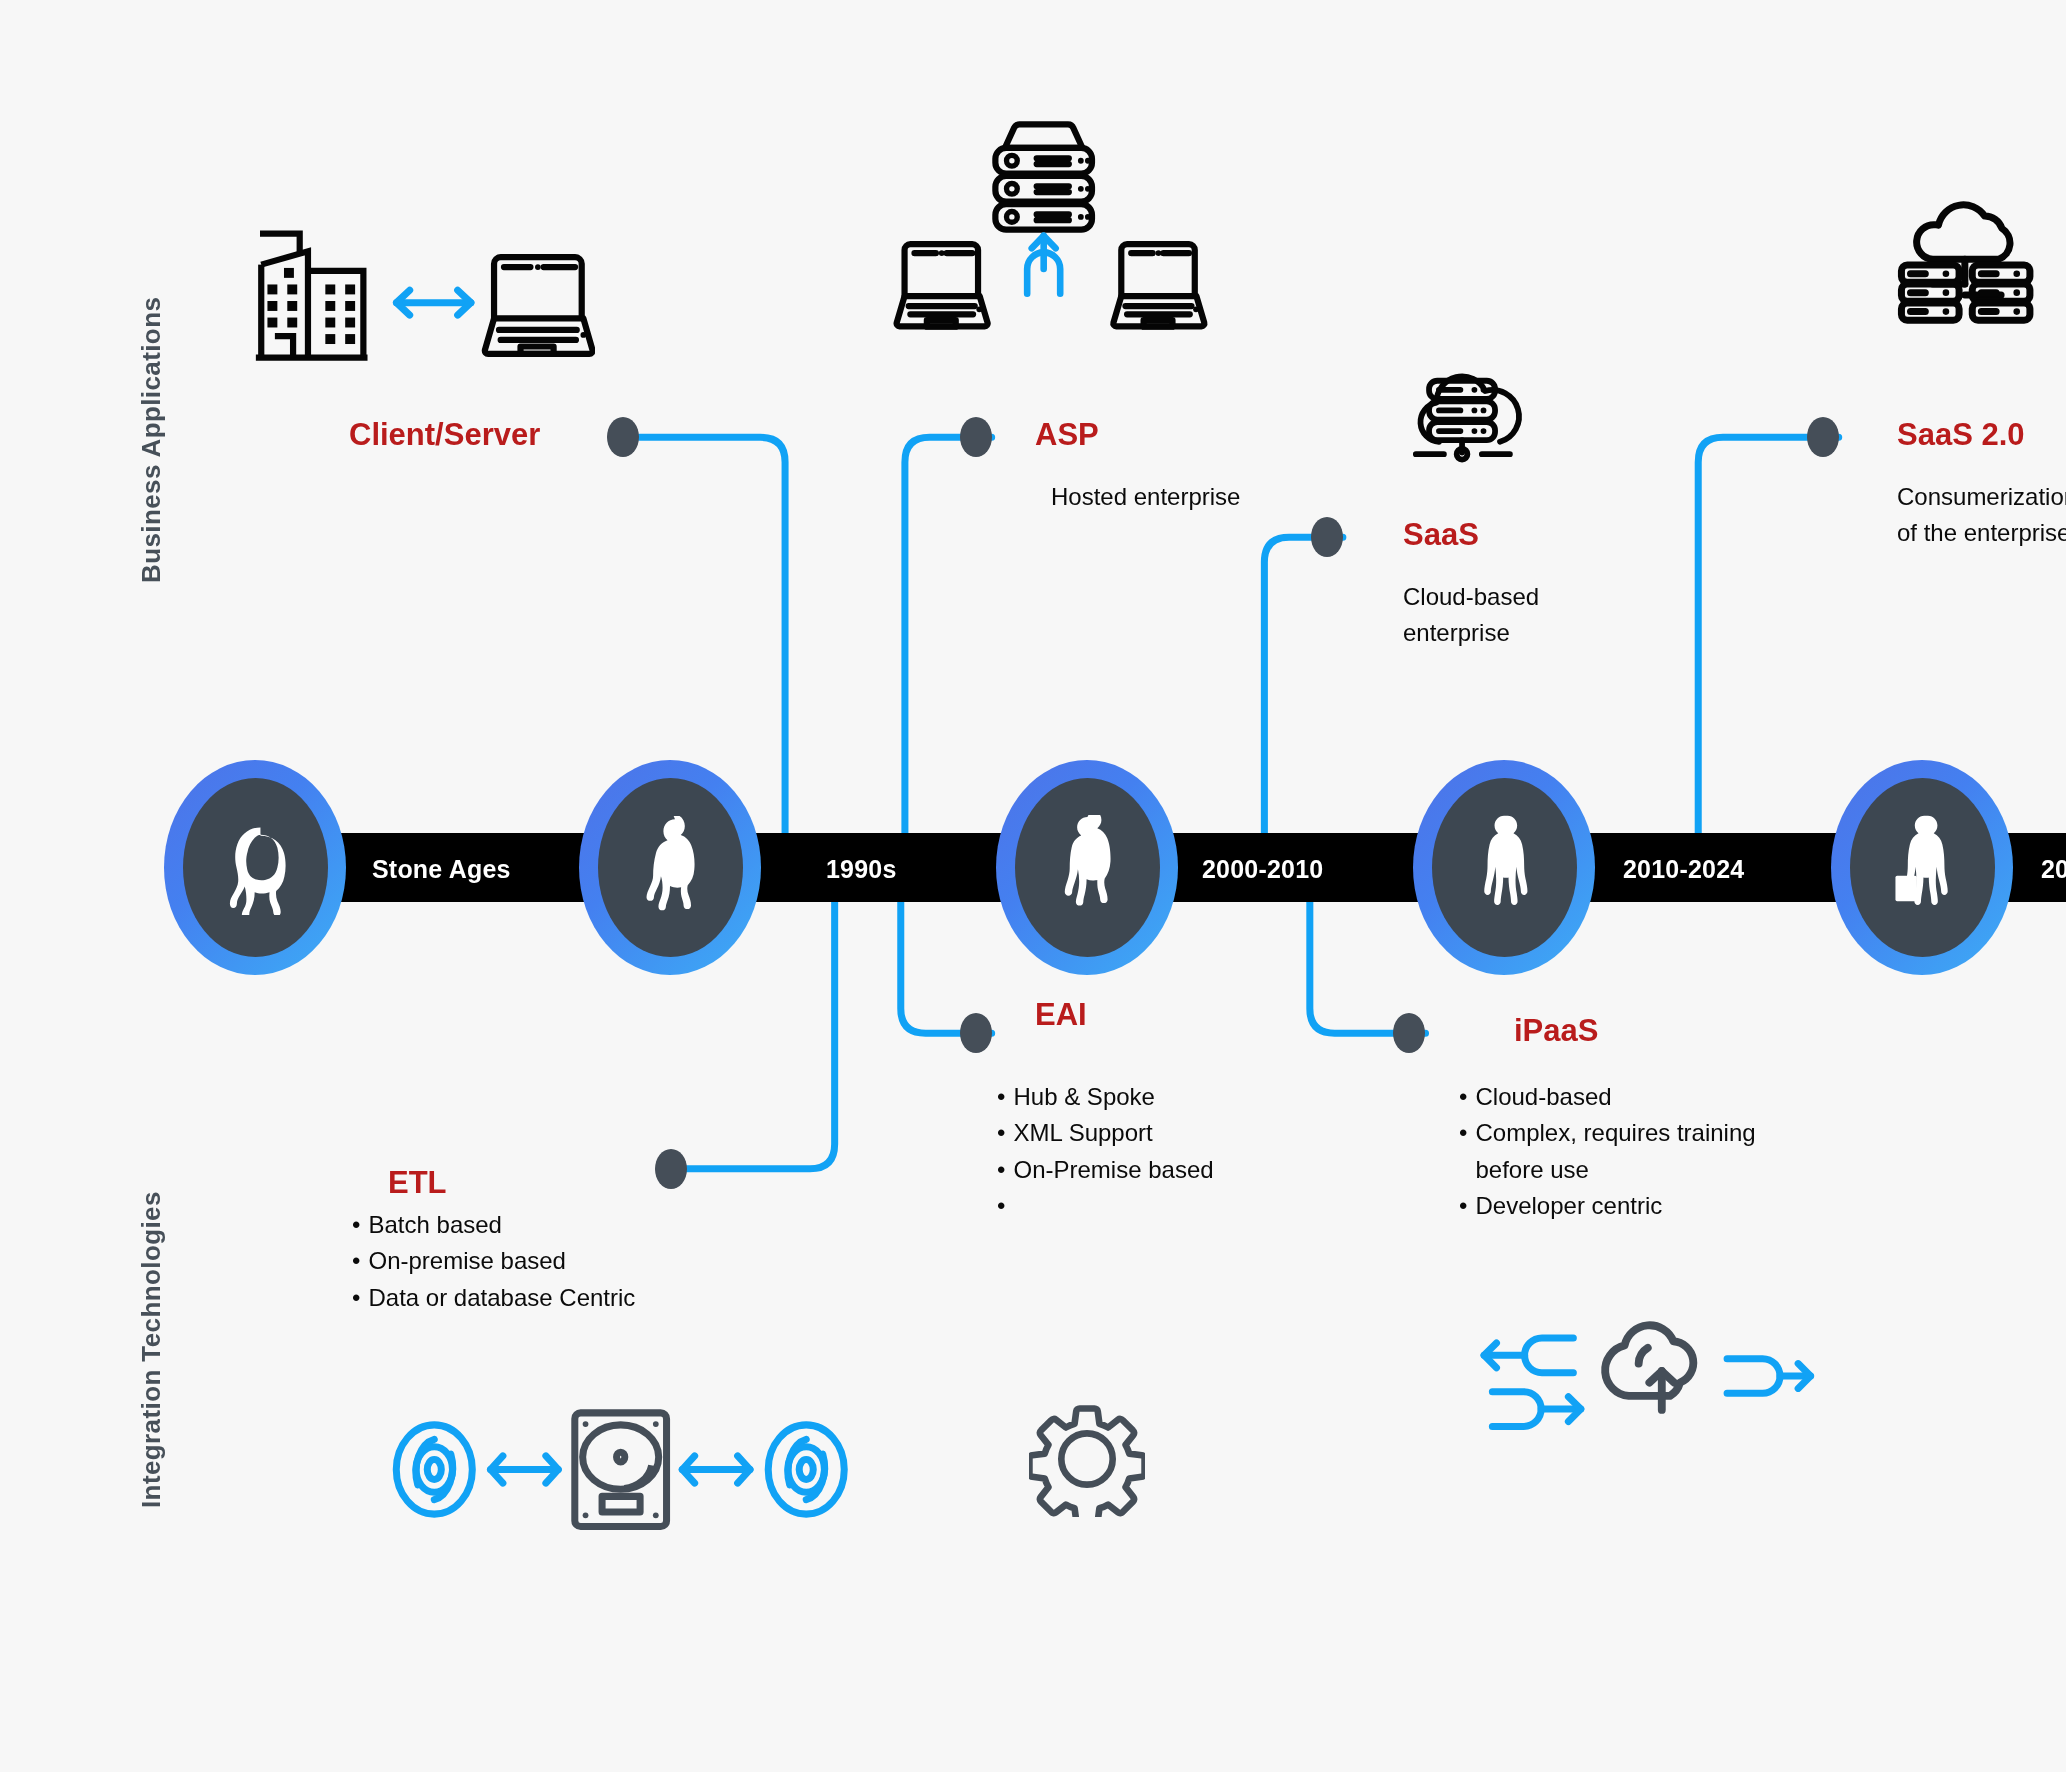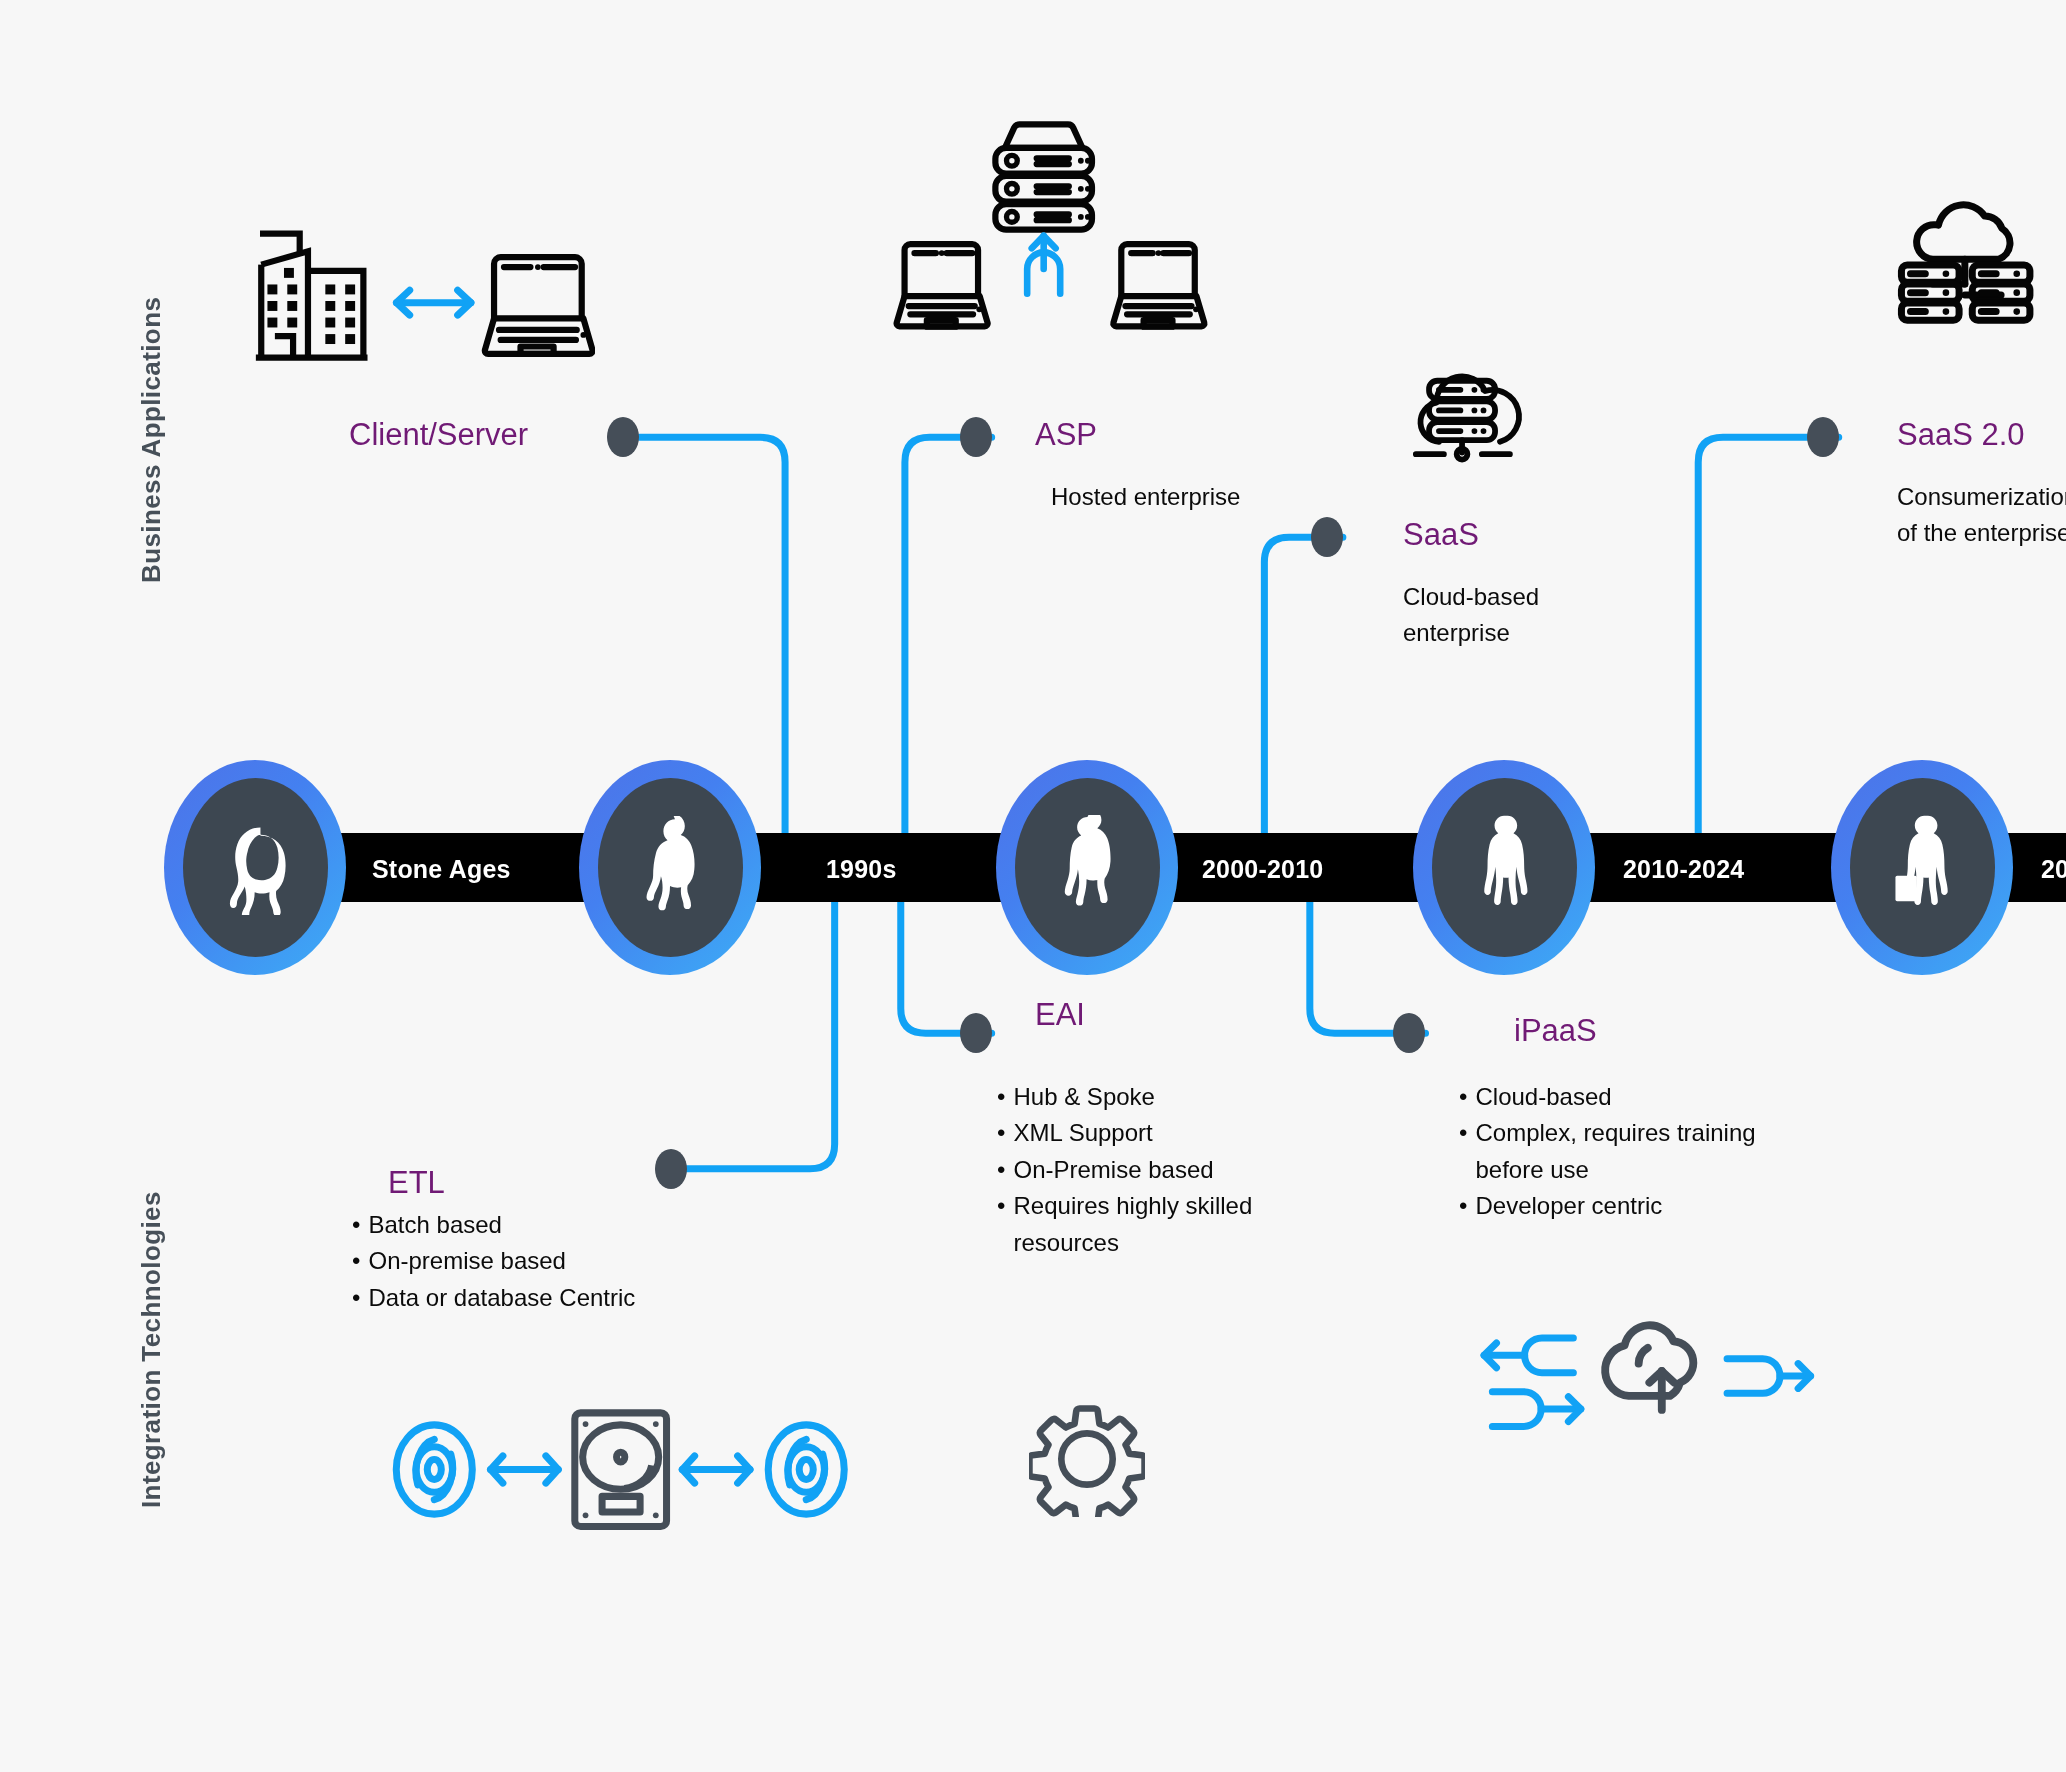--- a/index.html
+++ b/index.html
@@ -20,22 +20,22 @@
     font-size:26px;
     letter-spacing:0.4px;
     white-space:nowrap;
     transform-origin:0 0;
     transform:rotate(-90deg);
   }
 
   
   .ttl{
     position:absolute;
-    color:#701a75;
-    font-weight:normal;
+    color:#b91c1c;
+    font-weight:bold;
     font-size:31px;
     white-space:nowrap;
     letter-spacing:0px;
   }
   .body{
     position:absolute;
     color:#0B0B0B;
     font-size:24px;
     line-height:1.52;
     white-space:pre-line;
@@ -435,22 +435,20 @@
     <div class="row">
         <span class="dot">•</span>
         <span class="txt">XML Support</span>
       </div>
     <div class="row">
         <span class="dot">•</span>
         <span class="txt">On-Premise based</span>
       </div>
     <div class="row">
         <span class="dot">•</span>
-        <span class="txt">Requires highly   skilled
-resources</span>
       </div>
   </div>
 
   <div class="ttl" style="left:1496px;top:1013px;margin-left:18px;">iPaaS</div>
   <div class="bul" style="left:1459px;top:1079px;width:463px;">
     <div class="row">
         <span class="dot">•</span>
         <span class="txt">Cloud-based</span>
       </div>
     <div class="row">

